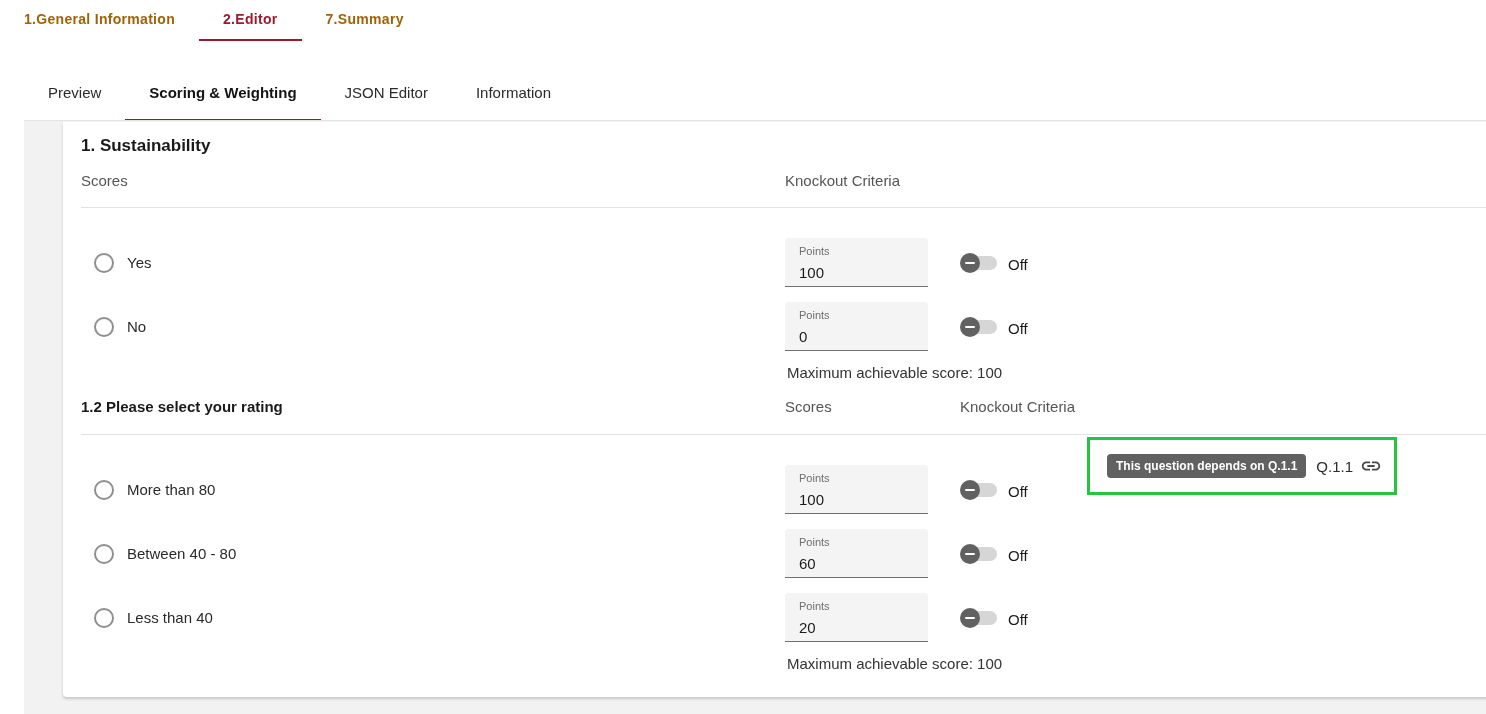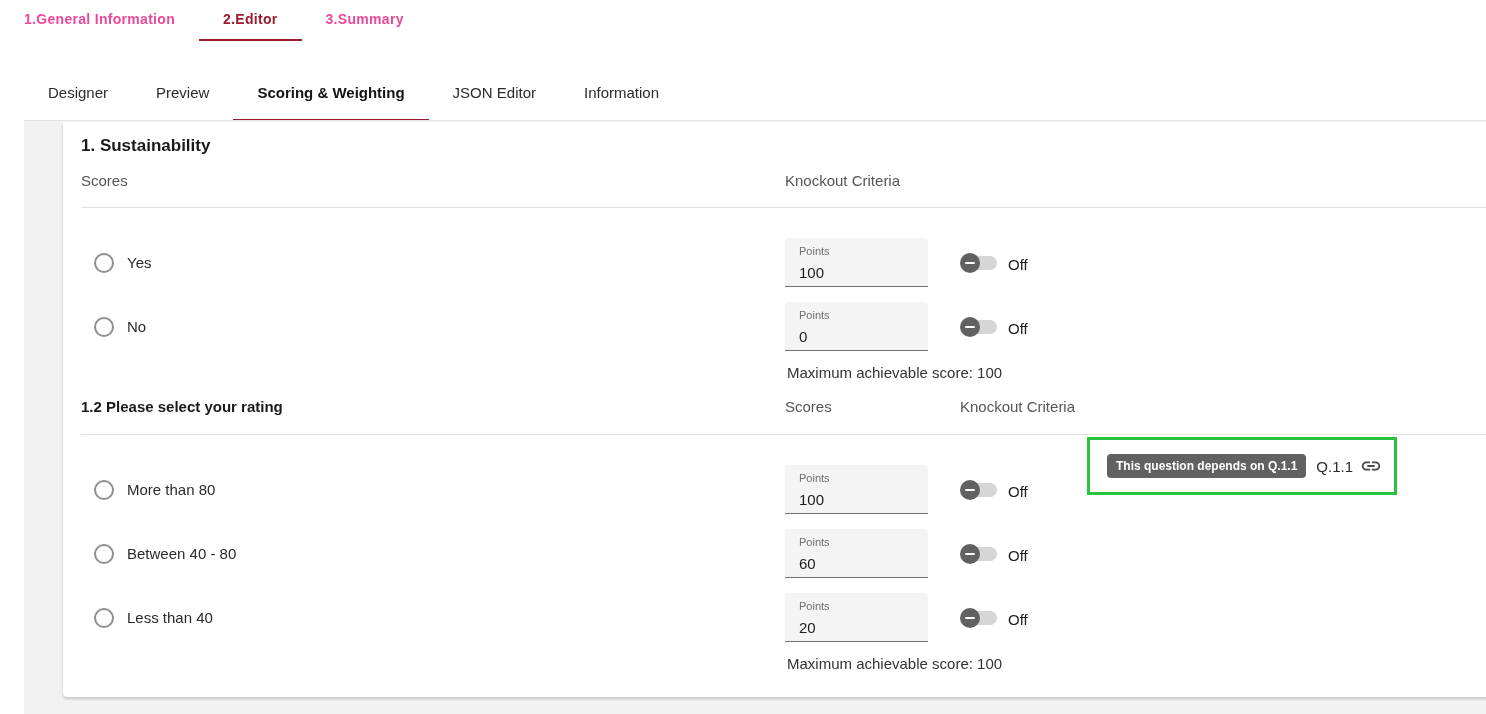--- a/index.html
+++ b/index.html
@@ -8,21 +8,21 @@
     width: 1486px; height: 714px; position: relative; overflow: hidden;
     background: #ffffff;
     font-family: "Liberation Sans", "DejaVu Sans", sans-serif;
     color: #1e1e1e;
   }
 
   
   .stepper { position: absolute; top: 0; left: 0; display: flex; }
   .step {
     padding: 11px 24px 12px; font-size: 14px; font-weight: bold;
-    color: #ec4899; border-bottom: 2px solid transparent; cursor: pointer;
+    color: #a16207; border-bottom: 2px solid transparent; cursor: pointer;
     letter-spacing: 0.3px;
   }
   .step.active { color: #9b1b2e; border-bottom-color: #9b1b2e; }
 
   
   .tabbar { position: absolute; top: 67px; left: 24px; display: flex; }
   .tab {
     height: 54px; line-height: 52px; padding: 0 24px; font-size: 15px;
     color: #2b2b2b; border-bottom: 2px solid transparent; cursor: pointer;
     white-space: nowrap;
@@ -104,25 +104,24 @@
   }
   .dep-ref { margin-left: 10px; font-size: 15px; color: #2b2b2b; white-space: nowrap; }
   .link-icon { margin-left: 7px; width: 22px; height: 22px; fill: #4a4a4a; cursor: pointer; flex: 0 0 auto; }
 </style>
 </head>
 <body>
 
 <nav class="stepper">
   <div class="step">1.General Information</div>
   <div class="step active">2.Editor</div>
-  <div class="step">3.Summary</div>
+  <div class="step">7.Summary</div>
 </nav>
 
 <nav class="tabbar">
-  <div class="tab">Designer</div>
   <div class="tab">Preview</div>
   <div class="tab active">Scoring &amp; Weighting</div>
   <div class="tab">JSON Editor</div>
   <div class="tab">Information</div>
 </nav>
 <div class="tabbar-divider"></div>
 
 <div class="content-bg">
   <div class="card">
 

